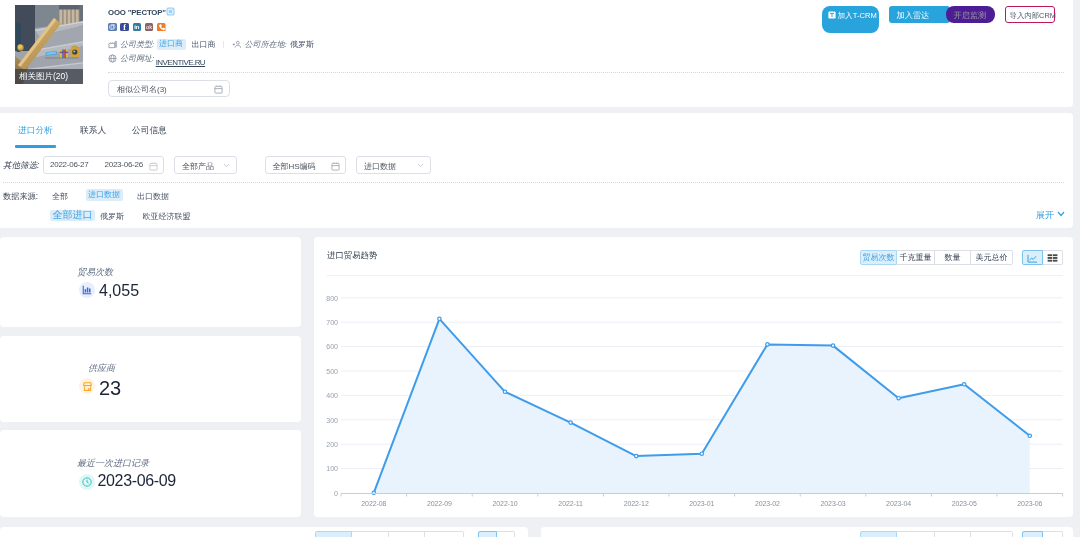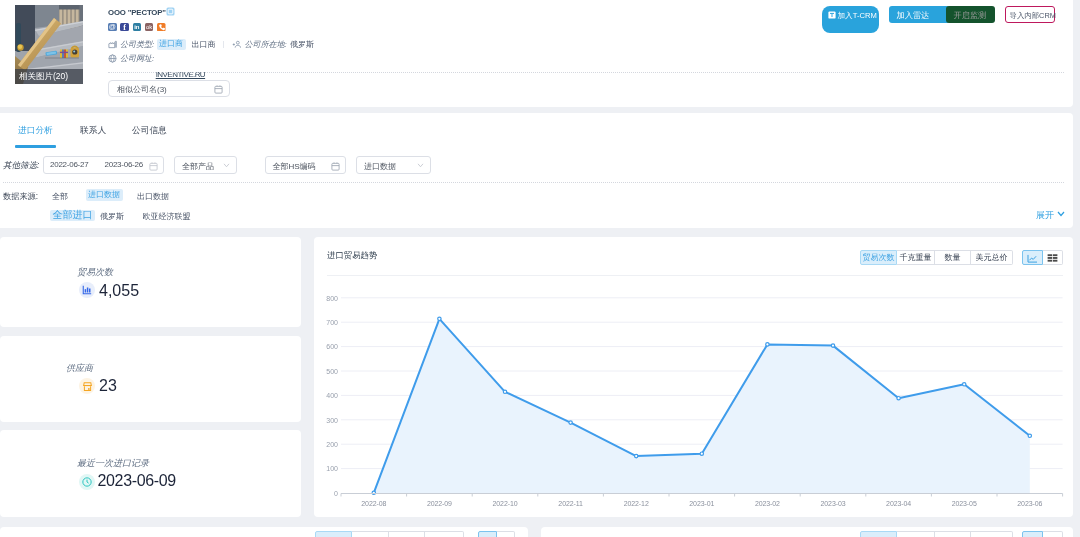--- a/index.html
+++ b/index.html
@@ -111,21 +111,21 @@
   <span class="abs" style="left:290px;top:0.5px;color:#4a5568;">俄罗斯</span>
 </div>
 
 <div class="abs" style="left:0;top:53.8px;height:10px;font-size:8px;line-height:9px;">
   <svg class="abs" style="left:108px;top:0.5px;" width="9" height="9" viewBox="0 0 10 10">
       <circle cx="5" cy="5" r="4" fill="none" stroke="#8796aa" stroke-width=".9"></circle>
       <ellipse cx="5" cy="5" rx="1.8" ry="4" fill="none" stroke="#8796aa" stroke-width=".9"></ellipse>
       <path d="M1 5 h8" stroke="#8796aa" stroke-width=".9"></path>
     </svg>
   <span class="abs lbl" style="left:120px;top:0.5px;">公司网址:</span>
-  <span class="abs" style="left:155.7px;top:16px;color:#33475b;text-decoration:underline;letter-spacing:-0.55px;">INVENTIVE.RU</span>
+  <span class="abs" style="left:155.7px;top:4px;color:#33475b;text-decoration:underline;letter-spacing:-0.55px;">INVENTIVE.RU</span>
 </div>
 
 <div class="abs" style="left:108px;top:72px;width:956px;height:0;border-top:1px dotted #d4d7de;"></div>
 
 <div class="inp" style="left:108px;top:80px;width:122px;height:17px;border-radius:4px;">
   <span style="position:absolute;left:8px;top:3px;">相似公司名(3)</span>
   <svg style="position:absolute;right:6px;top:3.5px;" width="9" height="9" viewBox="0 0 10 10">
       <rect x="1" y="1.5" width="8" height="7.5" rx="1" fill="none" stroke="#9aa2af" stroke-width=".9"></rect>
       <path d="M1 4 h8 M3.4 1.5 v-1 M6.6 1.5 v-1" stroke="#9aa2af" stroke-width=".9"></path>
     </svg>
@@ -134,21 +134,21 @@
 <div class="abs" style="left:822px;top:6px;width:57px;height:27px;background:#29a3dc;border-radius:8px;color:#fff;font-size:8.5px;">
   <svg style="position:absolute;left:6px;top:4.5px;" width="8" height="8" viewBox="0 0 10 10">
       <rect x="0.5" y="0.5" width="9" height="9" rx="1.5" fill="#fff"></rect>
       <path d="M2.5 3 h5 M5 3 v4.5" stroke="#29a3dc" stroke-width="1.2"></path>
     </svg>
   <span style="position:absolute;left:15.5px;top:4.5px;font-size:7.6px;">加入T-CRM</span>
 </div>
 <div class="abs" style="left:889px;top:6px;width:61px;height:16.5px;background:#29a3dc;border-radius:3px;color:#fff;font-size:8.2px;">
     <span style="position:absolute;left:7.5px;top:4.3px;">加入雷达</span>
   </div>
-<div class="abs" style="left:946px;top:6px;width:48.5px;height:16.5px;background:#14532d;border-radius:3px;color:#9b9b9b;font-size:8.2px;">
+<div class="abs" style="left:946px;top:6px;width:48.5px;height:16.5px;background:#4c1d95;border-radius:8px;color:#9b9b9b;font-size:8.2px;">
     <span style="position:absolute;left:7.5px;top:4.3px;">开启监测</span>
   </div>
 <div class="abs" style="left:1005px;top:6px;width:49.5px;height:16.5px;background:#fff;border:1px solid #be185d;border-radius:3px;color:#4a5568;font-size:8px;">
     <span style="position:absolute;left:3.5px;top:4.3px;font-size:7.4px;">导入内部CRM</span>
   </div>
 
 <div class="panel" style="left:0;top:113px;width:1073px;height:115px;border-radius:0 4px 4px 0;"></div>
 
 <div class="abs" style="left:18px;top:125px;font-size:8.7px;color:#2e9fe0;">进口分析</div>
 <div class="abs" style="left:80px;top:125px;font-size:8.7px;color:#3d4757;text-align:right;">联系人</div>
@@ -207,30 +207,30 @@
 <div class="abs" style="left:79px;top:282px;width:16px;height:16px;border-radius:50%;background:#e8eefb;">
   <svg style="position:absolute;left:3px;top:3px;" width="10" height="10" viewBox="0 0 12 12">
       <path d="M1.5 1 V10.5 H11" fill="none" stroke="#3366e8" stroke-width="1.3"></path>
       <rect x="3.2" y="5" width="1.8" height="4" fill="#3366e8"></rect>
       <rect x="5.8" y="3" width="1.8" height="6" fill="#3366e8"></rect>
       <rect x="8.4" y="4.2" width="1.8" height="4.8" fill="#3366e8"></rect>
     </svg>
 </div>
 <div class="abs" style="left:99px;top:281.5px;font-size:16px;color:#1c2438;">4,055</div>
 
-<div class="abs lbl" style="left:66px;top:361.5px;font-size:9px;">供应商</div>
+<div class="abs lbl" style="left:88px;top:361.5px;font-size:9px;">供应商</div>
 <div class="abs" style="left:79px;top:378px;width:16px;height:16px;border-radius:50%;background:#fdf3e3;">
   <svg style="position:absolute;left:2.5px;top:2.5px;" width="11" height="11" viewBox="0 0 12 12">
       <path d="M1.8 5 L2.4 1.8 H9.6 L10.2 5 Z" fill="none" stroke="#f5a623" stroke-width="1.1"></path>
       <path d="M1.8 5 H10.2" stroke="#f5a623" stroke-width="1.1"></path>
       <path d="M2.6 5.6 V10.4 H9.4 V5.6" fill="none" stroke="#f5a623" stroke-width="1.1"></path>
       <circle cx="7.5" cy="8.7" r="1" fill="#f5a623"></circle>
     </svg>
 </div>
-<div class="abs" style="left:99px;top:377px;font-size:16px;color:#1c2438;">23</div>
+<div class="abs" style="left:99px;top:377px;font-size:20px;color:#1c2438;">23</div>
 
 <div class="abs lbl" style="left:77px;top:456.5px;font-size:9px;">最近一次进口记录</div>
 <div class="abs" style="left:79px;top:474px;width:16px;height:16px;border-radius:50%;background:#e1f7f5;">
   <svg style="position:absolute;left:3px;top:3px;" width="10" height="10" viewBox="0 0 12 12">
       <circle cx="6" cy="6" r="5" fill="none" stroke="#2dc5c0" stroke-width="1.2"></circle>
       <path d="M6 3.2 V6 L8 7.4" fill="none" stroke="#2dc5c0" stroke-width="1.2"></path>
     </svg>
 </div>
 <div class="abs" style="left:97.5px;top:471.8px;font-size:16px;color:#1c2438;letter-spacing:-0.35px;">2023-06-09</div>
 

